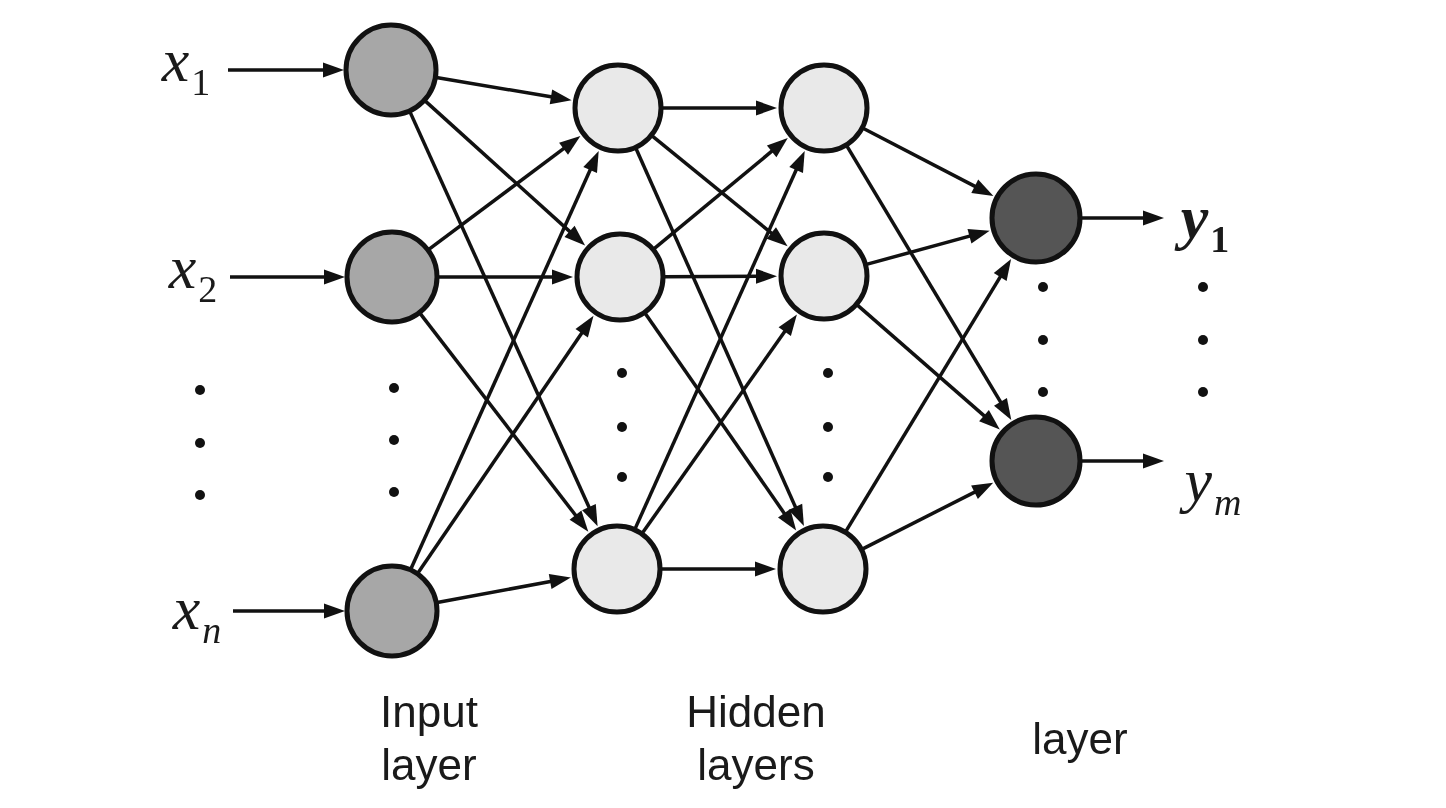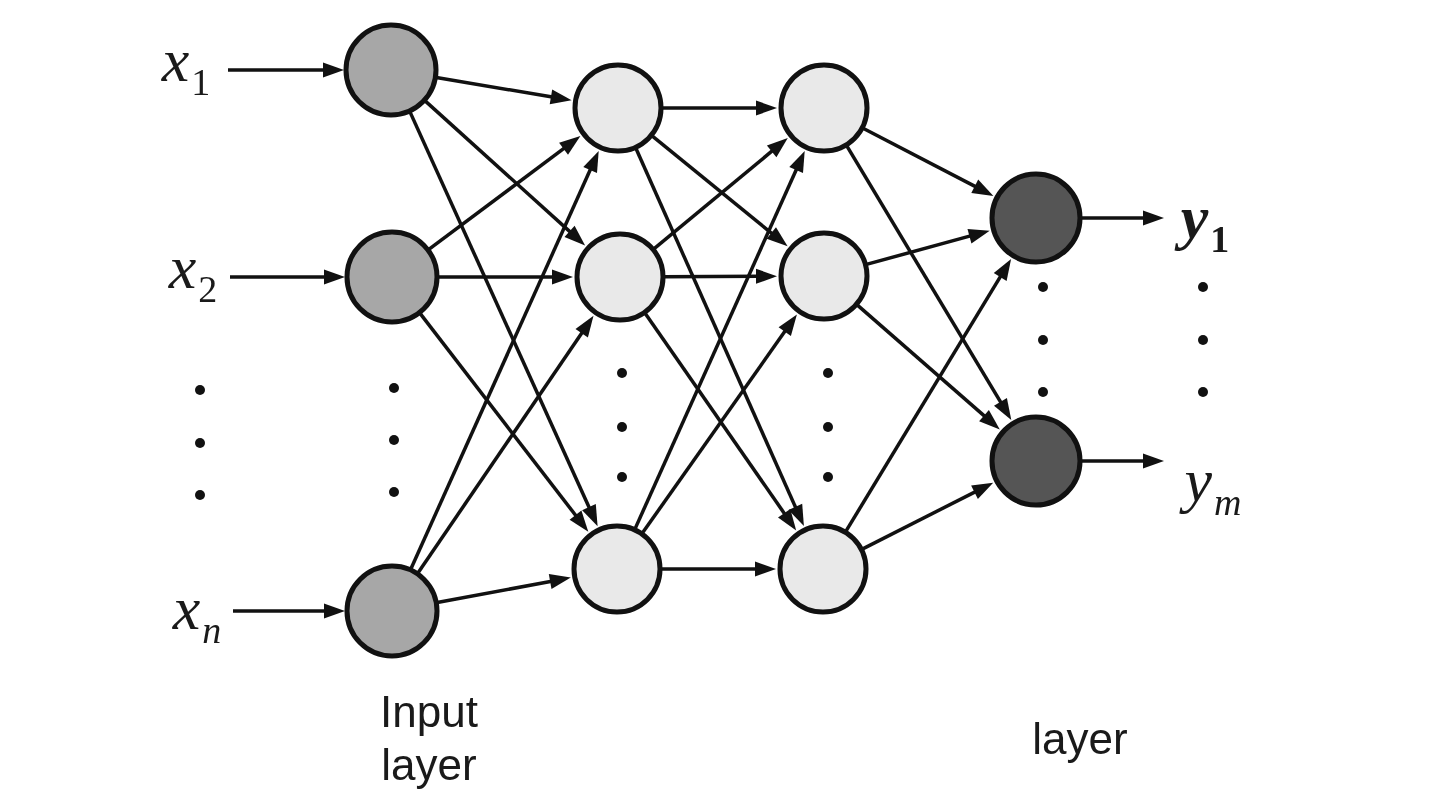--- a/index.html
+++ b/index.html
@@ -157,19 +157,21 @@
   <div class="label math" id="lbl-y1"><span>y</span><span class="sub upright">1</span></div>
 
   <div class="label math" id="lbl-ym"><span>y</span><span class="sub">m</span></div>
 
   <div class="caption" id="cap-input">
     <div>Input</div>
     <div>layer</div>
   </div>
 
   <div class="caption" id="cap-hidden">
+    <div>Hidden</div>
+    <div>layers</div>
   </div>
 
   <div class="caption" id="cap-output">
     <div>layer</div>
   </div>
 
 </div>
 
 </body></html>

